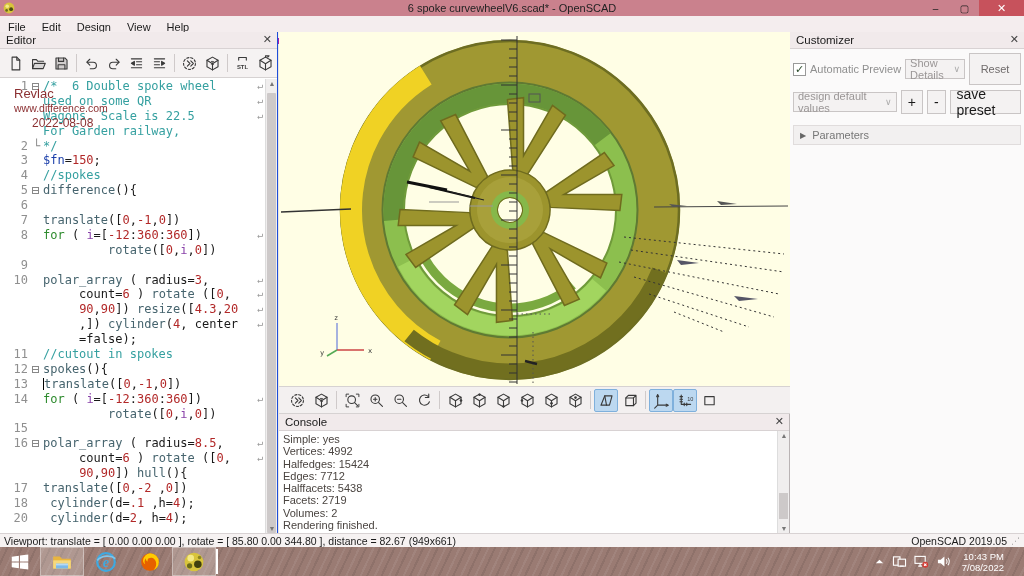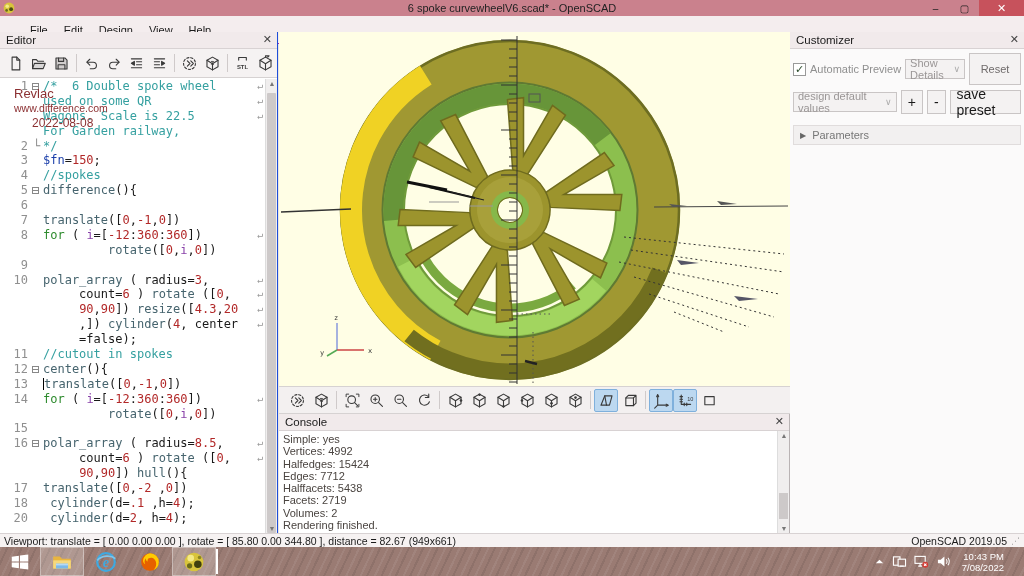--- a/index.html
+++ b/index.html
@@ -8,21 +8,21 @@
 
   
   #titlebar { position:absolute; left:0; top:0; width:1024px; height:16px; background:#ca818d; display:flex; align-items:center; }
   #titlebar .app-ico { width:12px; height:12px; margin-left:3px; }
   #titlebar .title { position:absolute; left:0; right:0; text-align:center; font-size:11px; color:#222; }
   .win-ctrls { position:absolute; right:0; top:0; height:16px; display:flex; }
   .win-btn { width:29px; height:16px; display:flex; align-items:center; justify-content:center; font-size:10px; color:#222; }
   .win-btn.close { background:#c7525c; color:#fff; width:45px; font-size:11px; }
 
   
-  #menubar { position:absolute; left:0; top:16px; width:1024px; height:28px; background:#f4edee; display:flex; align-items:center; border-bottom:1px solid #a21caf;padding-left:22px; }
+  #menubar { position:absolute; left:0; top:16px; width:1024px; height:28px; background:#f4edee; display:flex; align-items:center; border-bottom:6px solid #a21caf; }
   .menu-item { font-size:11px; color:#1a1a1a; padding:1px 8px; }
 
   
   .pane-header { height:17px; background:#f1eaeb; border-bottom:1px solid #d8d2d3; display:flex; align-items:center; font-size:11.5px; color:#1a1a1a; padding-left:6px; position:relative; }
   .pane-close { position:absolute; right:5px; top:1px; font-size:11px; color:#444; }
 
   
   #editor-panel { position:absolute; left:0; top:32px; width:278px; height:501px; background:#fff; border-right:1px solid #1d4ed8; }
   #editor-toolbar { height:29px; background:#f5f2f2; border-bottom:1px solid #d6d2d2; display:flex; align-items:center; padding-left:4px; }
   .tbtn { width:23px; height:23px; display:flex; align-items:center; justify-content:center; border-radius:2px; }
@@ -233,21 +233,21 @@
         <div class="crow"><span class="lnum">7</span><span class="foldcol"></span><span class="ctext"><span class="s-k">translate</span><span class="s-p">([</span><span class="s-n">0</span><span class="s-p">,</span><span class="s-n">-1</span><span class="s-p">,</span><span class="s-n">0</span><span class="s-p">])</span></span></div>
         <div class="crow"><span class="lnum">8</span><span class="foldcol"></span><span class="ctext"><span class="s-g">for</span><span class="s-p"> ( </span><span class="s-v">i</span><span class="s-p">=[</span><span class="s-n">-12</span><span class="s-p">:</span><span class="s-n">360</span><span class="s-p">:</span><span class="s-n">360</span><span class="s-p">])</span></span><span class="wrapmark">↵</span></div>
         <div class="crow"><span class="lnum"></span><span class="foldcol"></span><span class="ctext"><span class="s-p">         </span><span class="s-k">rotate</span><span class="s-p">([</span><span class="s-n">0</span><span class="s-p">,</span><span class="s-v">i</span><span class="s-p">,</span><span class="s-n">0</span><span class="s-p">])</span></span></div>
         <div class="crow"><span class="lnum">9</span><span class="foldcol"></span><span class="ctext"></span></div>
         <div class="crow"><span class="lnum">10</span><span class="foldcol"></span><span class="ctext"><span class="s-k">polar_array</span><span class="s-p"> ( radius=</span><span class="s-n">3</span><span class="s-p">,</span></span><span class="wrapmark">↵</span></div>
         <div class="crow"><span class="lnum"></span><span class="foldcol"></span><span class="ctext"><span class="s-p">     count=</span><span class="s-n">6</span><span class="s-p"> ) </span><span class="s-k">rotate</span><span class="s-p"> ([</span><span class="s-n">0</span><span class="s-p">,</span></span><span class="wrapmark">↵</span></div>
         <div class="crow"><span class="lnum"></span><span class="foldcol"></span><span class="ctext"><span class="s-p">     </span><span class="s-n">90</span><span class="s-p">,</span><span class="s-n">90</span><span class="s-p">]) </span><span class="s-k">resize</span><span class="s-p">([</span><span class="s-n">4.3</span><span class="s-p">,</span><span class="s-n">20</span></span><span class="wrapmark">↵</span></div>
         <div class="crow"><span class="lnum"></span><span class="foldcol"></span><span class="ctext"><span class="s-p">     ,]) </span><span class="s-k">cylinder</span><span class="s-p">(</span><span class="s-n">4</span><span class="s-p">, center</span></span><span class="wrapmark">↵</span></div>
         <div class="crow"><span class="lnum"></span><span class="foldcol"></span><span class="ctext"><span class="s-p">     =false);</span></span></div>
         <div class="crow"><span class="lnum">11</span><span class="foldcol"></span><span class="ctext"><span class="s-c">//cutout in spokes</span></span></div>
-        <div class="crow"><span class="lnum">12</span><span class="foldcol"><span class="foldbox"></span></span><span class="ctext"><span class="s-k">center</span><span class="s-p">(){</span></span></div>
+        <div class="crow"><span class="lnum">12</span><span class="foldcol"><span class="foldbox"></span></span><span class="ctext"><span class="s-k">spokes</span><span class="s-p">(){</span></span></div>
         <div class="crow"><span class="lnum">13</span><span class="foldcol"></span><span class="ctext"><span class="caret"></span><span class="s-k">translate</span><span class="s-p">([</span><span class="s-n">0</span><span class="s-p">,</span><span class="s-n">-1</span><span class="s-p">,</span><span class="s-n">0</span><span class="s-p">])</span></span></div>
         <div class="crow"><span class="lnum">14</span><span class="foldcol"></span><span class="ctext"><span class="s-g">for</span><span class="s-p"> ( </span><span class="s-v">i</span><span class="s-p">=[</span><span class="s-n">-12</span><span class="s-p">:</span><span class="s-n">360</span><span class="s-p">:</span><span class="s-n">360</span><span class="s-p">])</span></span><span class="wrapmark">↵</span></div>
         <div class="crow"><span class="lnum"></span><span class="foldcol"></span><span class="ctext"><span class="s-p">         </span><span class="s-k">rotate</span><span class="s-p">([</span><span class="s-n">0</span><span class="s-p">,</span><span class="s-v">i</span><span class="s-p">,</span><span class="s-n">0</span><span class="s-p">])</span></span></div>
         <div class="crow"><span class="lnum">15</span><span class="foldcol"></span><span class="ctext"></span></div>
         <div class="crow"><span class="lnum">16</span><span class="foldcol"><span class="foldbox"></span></span><span class="ctext"><span class="s-k">polar_array</span><span class="s-p"> ( radius=</span><span class="s-n">8.5</span><span class="s-p">,</span></span><span class="wrapmark">↵</span></div>
         <div class="crow"><span class="lnum"></span><span class="foldcol"></span><span class="ctext"><span class="s-p">     count=</span><span class="s-n">6</span><span class="s-p"> ) </span><span class="s-k">rotate</span><span class="s-p"> ([</span><span class="s-n">0</span><span class="s-p">,</span></span><span class="wrapmark">↵</span></div>
         <div class="crow"><span class="lnum"></span><span class="foldcol"></span><span class="ctext"><span class="s-p">     </span><span class="s-n">90</span><span class="s-p">,</span><span class="s-n">90</span><span class="s-p">]) </span><span class="s-k">hull</span><span class="s-p">(){</span></span></div>
         <div class="crow"><span class="lnum">17</span><span class="foldcol"></span><span class="ctext"><span class="s-k">translate</span><span class="s-p">([</span><span class="s-n">0</span><span class="s-p">,</span><span class="s-n">-2</span><span class="s-p"> ,</span><span class="s-n">0</span><span class="s-p">])</span></span></div>
         <div class="crow"><span class="lnum">18</span><span class="foldcol"></span><span class="ctext"><span class="s-p"> </span><span class="s-k">cylinder</span><span class="s-p">(d=</span><span class="s-n">.1</span><span class="s-p"> ,h=</span><span class="s-n">4</span><span class="s-p">);</span></span></div>
         <div class="crow"><span class="lnum">20</span><span class="foldcol"></span><span class="ctext"><span class="s-p"> </span><span class="s-k">cylinder</span><span class="s-p">(d=</span><span class="s-n">2</span><span class="s-p">, h=</span><span class="s-n">4</span><span class="s-p">);</span></span></div>

